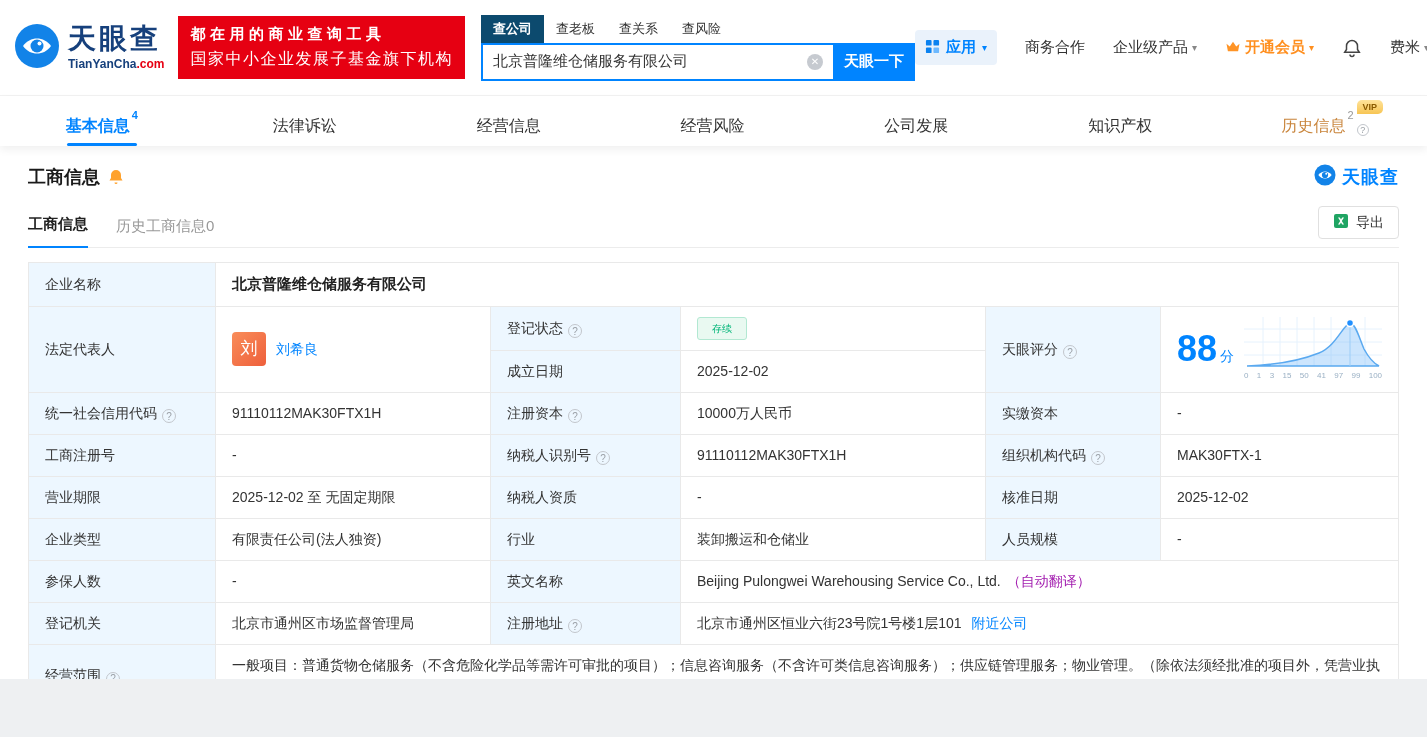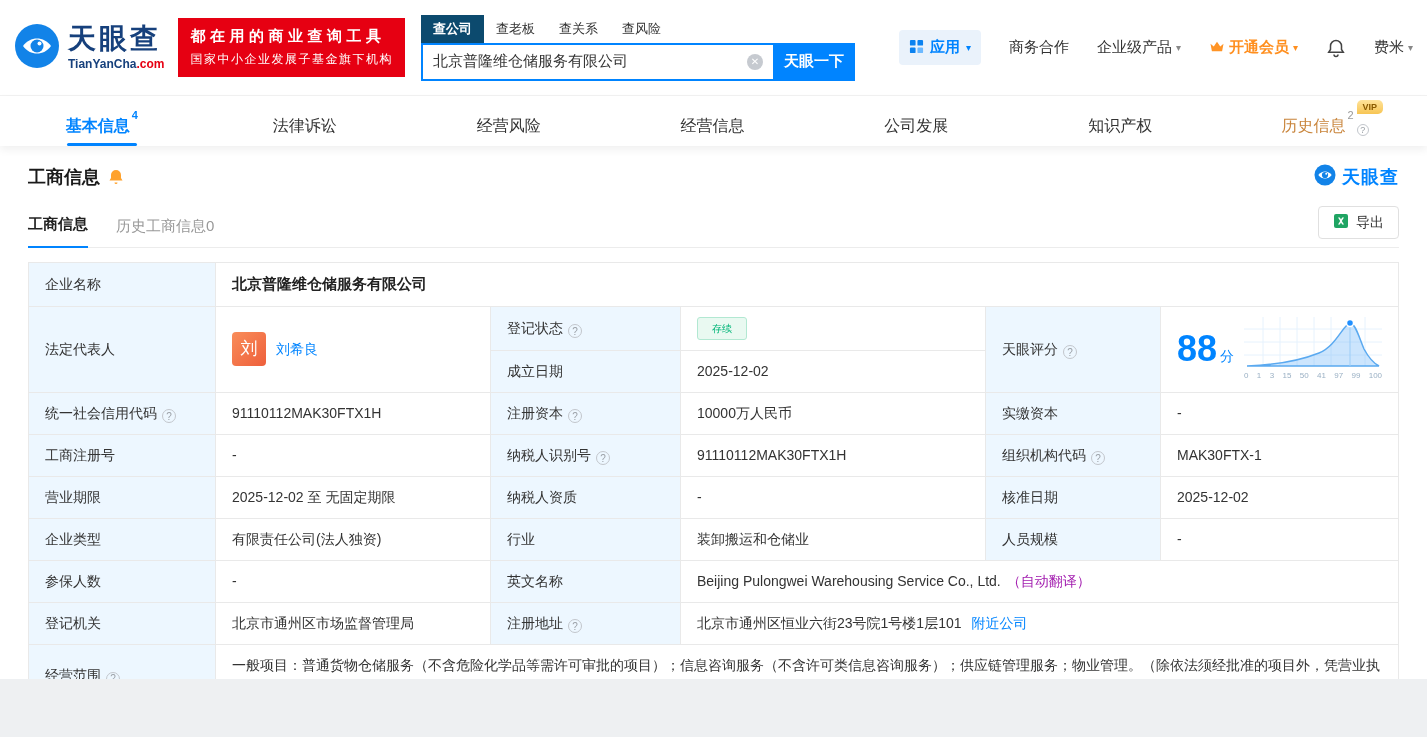--- a/index.html
+++ b/index.html
@@ -7,21 +7,21 @@
   .page { width: 1427px; height: 679px; display: flex; flex-direction: column; overflow: hidden; background: #eef0f2; }
 
   
   .hdr { background: #fff; height: 96px; display: flex; align-items: center; padding: 0 14px; flex: 0 0 auto; border-bottom: 1px solid #f2f2f2; }
   .logo { display: flex; align-items: center; gap: 8px; cursor: pointer; }
   .logo-cn { font-size: 28px; font-weight: bold; color: #16407c; letter-spacing: 3px; line-height: 1; }
   .logo-en { font-size: 12px; margin-top: 4px; color: #16407c; font-weight: bold; }
   .logo-en .red { color: #e60012; }
   .banner { background: #e60012; color: #fff; padding: 9px 12px; margin-left: 14px; }
   .banner-l1 { font-size: 15px; font-weight: bold; letter-spacing: 4.5px; white-space: nowrap; }
-  .banner-l2 { font-size: 12px; letter-spacing: 1.5px; margin-top: 5px; white-space: nowrap; }
+  .banner-l2 { font-size: 16px; letter-spacing: 1.5px; margin-top: 5px; white-space: nowrap; }
   .search-area { margin-left: 16px; }
   .search-tabs { display: flex; align-items: flex-end; }
   .stab { font-size: 13px; color: #333; padding: 5px 12px; cursor: pointer; }
   .stab.active { background: #0c4a6e; color: #fff; font-weight: bold; }
   .search-row { display: flex; }
   .input-wrap { position: relative; }
   .search-input { width: 352px; height: 38px; border: 2px solid #0084ff; border-right: none; padding: 0 32px 0 10px; font-size: 15px; color: #333; outline: none; font-family: inherit; }
   .clear-btn { position: absolute; right: 10px; top: 50%; transform: translateY(-50%); width: 16px; height: 16px; border-radius: 50%; background: #c6cad0; color: #fff; font-size: 10px; line-height: 16px; text-align: center; cursor: pointer; }
   .clear-btn::before { content: "✕"; }
   .search-btn { width: 82px; height: 38px; background: #0084ff; color: #fff; border: none; font-size: 15px; font-weight: bold; cursor: pointer; font-family: inherit; }
@@ -158,22 +158,22 @@
       <div class="hdr-item">
           <span>费米</span>
           <span class="caret">▾</span>
         </div>
     </div>
   </header>
 
   <nav class="navbar">
     <div class="nav-tab active"><span>基本信息</span><sup>4</sup></div>
     <div class="nav-tab"><span>法律诉讼</span><sup></sup></div>
+    <div class="nav-tab"><span>经营信息</span><sup></sup></div>
     <div class="nav-tab"><span>经营风险</span><sup></sup></div>
-    <div class="nav-tab"><span>经营信息</span><sup></sup></div>
     <div class="nav-tab"><span>公司发展</span><sup></sup></div>
     <div class="nav-tab"><span>知识产权</span><sup></sup></div>
     <div class="nav-tab history">
       <span class="vip-tag">VIP</span>
       <span>历史信息</span><sup>2</sup><span class="q sm"></span>
     </div>
   </nav>
 
   <div class="content">
 

